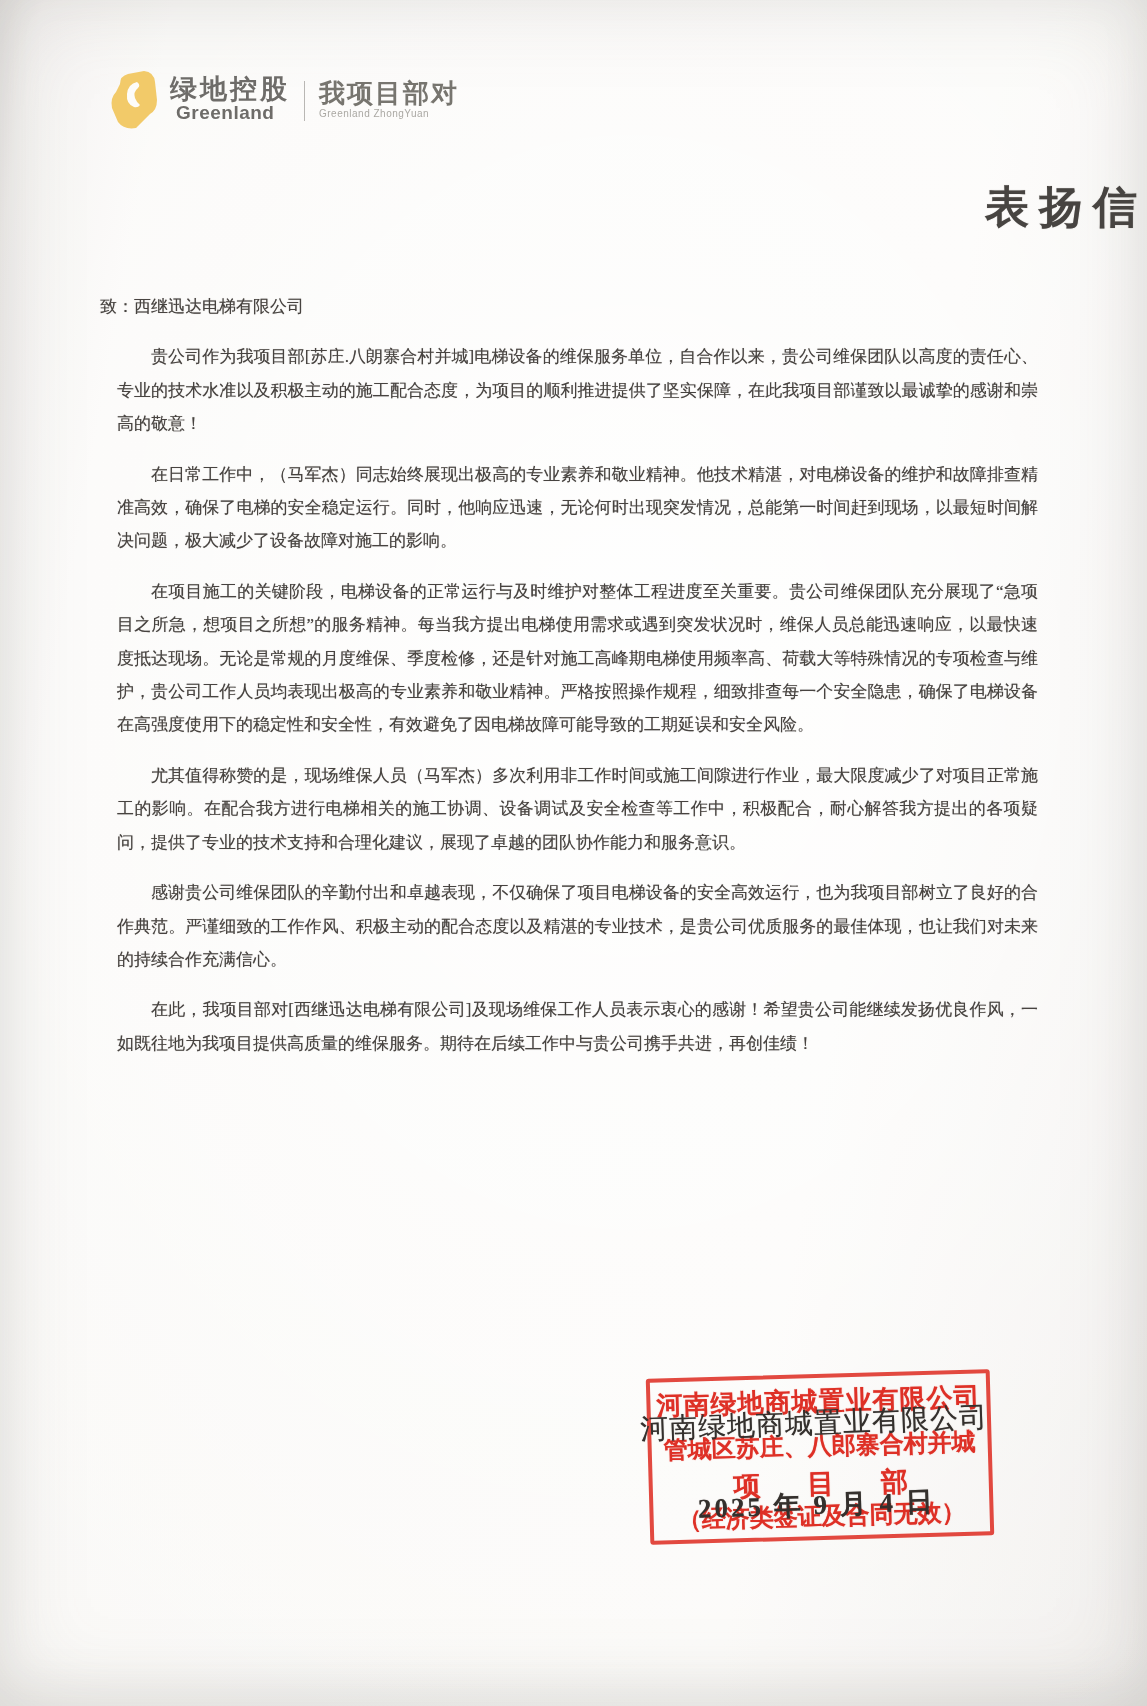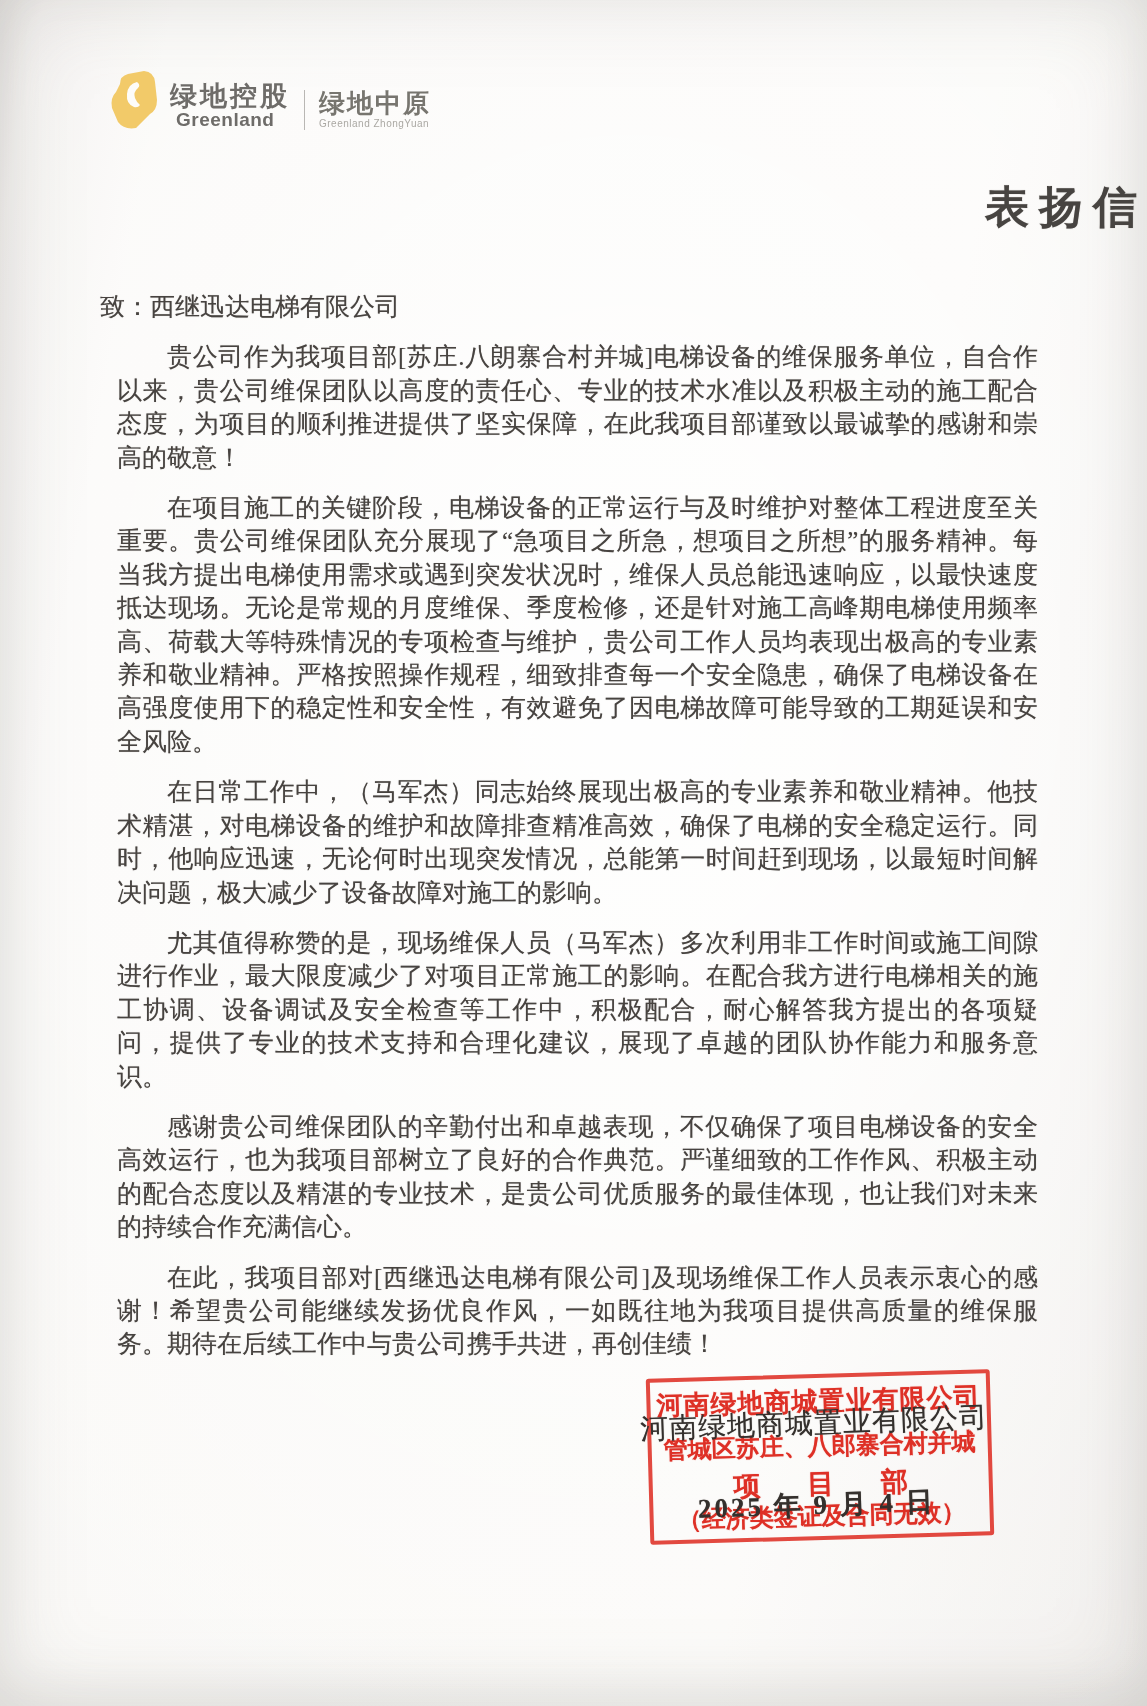--- a/index.html
+++ b/index.html
@@ -11,36 +11,36 @@
       radial-gradient(ellipse 140% 120% at 55% 40%, rgba(255,255,255,0.9) 0%, rgba(255,255,255,0) 60%),
       linear-gradient(100deg, #e7e5e3 0%, #f3f1ef 3%, #faf9f7 12%, #fbfaf8 70%, #f1efed 100%),
       #f7f6f4;
     overflow:hidden;
   }
   .vignette{
     position:absolute;inset:0;pointer-events:none;
     box-shadow:inset 0 0 90px rgba(120,115,110,0.18), inset 0 -18px 45px rgba(130,125,120,0.10);
   }
   
-  .logo-row{position:absolute;left:110px;top:68px;display:flex;align-items:flex-end;}
+  .logo-row{position:absolute;left:110px;top:68px;display:flex;align-items:center;}
   .logo-mark{width:48px;height:60px;position:relative;margin-right:12px;margin-top:2px;}
   .logo-cn{font-family:"Liberation Sans","DejaVu Sans",sans-serif;color:#6e6c69;font-size:27px;font-weight:bold;letter-spacing:3px;line-height:28px;}
   .logo-en{font-family:"Liberation Sans","DejaVu Sans",sans-serif;color:#6e6c69;font-size:19px;font-weight:bold;letter-spacing:0.5px;line-height:20px;margin-left:6px;}
   .logo-divider{width:1px;background:#b9b7b4;height:40px;margin:4px 14px 0 14px;}
   .logo-cn2{font-family:"Liberation Sans","DejaVu Sans",sans-serif;color:#77756f;font-size:26px;font-weight:bold;letter-spacing:2px;line-height:30px;}
   .logo-en2{font-family:"Liberation Sans","DejaVu Sans",sans-serif;color:#aaa8a3;font-size:10px;letter-spacing:0.5px;line-height:12px;}
   
   .letter-title{
     position:absolute;left:0;top:178px;width:100%;
     text-align:right;font-size:44px;color:#474441;letter-spacing:10px;
     font-weight:600;text-shadow:0 0 1px rgba(70,65,60,0.45);
   }
   .body-text{
     position:absolute;left:100px;right:92px;top:290px;
-    font-size:25px;line-height:33.4px;color:#474340;
+    font-size:17px;line-height:33.4px;color:#474340;
     text-align:justify;text-shadow:0 0 0.7px rgba(70,64,58,0.5);
   }
   .recipient{margin:0 0 0 0;}
   .body-text p{margin:17px;text-indent:2em;}
   
   .stamp{
     position:absolute;left:648px;top:1374px;width:336px;height:158px;
     border:4px solid rgba(222,48,37,0.88);border-radius:3px;
     transform:rotate(-1.6deg);
     color:#de3026;
@@ -74,32 +74,32 @@
       <path d="M10 14 Q10 6 18 4 L34 1 Q44 2 45 12 L47 30 Q47 40 40 44 L26 58 Q14 60 8 52 L2 38 Q0 28 6 22 Z" fill="#f1c65c" opacity="0.92"></path>
       <path d="M27 12 Q18 14 17 24 Q16 34 24 37 Q28 38 30 35 Q27 33 25 28 Q23 22 28 18 Q31 15 27 12 Z" fill="#fdfcf9"></path>
     </svg>
   </div>
   <div>
     <div class="logo-cn">绿地控股</div>
     <div class="logo-en">Greenland</div>
   </div>
   <div class="logo-divider"></div>
   <div>
-    <div class="logo-cn2">绿地中原</div>
+    <div class="logo-cn2">我项目部对</div>
     <div class="logo-en2">Greenland ZhongYuan</div>
   </div>
 </div>
 
 <div class="letter-title">表扬信</div>
 
 <div class="body-text">
   <div class="recipient">致：西继迅达电梯有限公司</div>
   <p>贵公司作为我项目部[苏庄.八朗寨合村并城]电梯设备的维保服务单位，自合作以来，贵公司维保团队以高度的责任心、专业的技术水准以及积极主动的施工配合态度，为项目的顺利推进提供了坚实保障，在此我项目部谨致以最诚挚的感谢和崇高的敬意！</p>
+  <p>在日常工作中，（马军杰）同志始终展现出极高的专业素养和敬业精神。他技术精湛，对电梯设备的维护和故障排查精准高效，确保了电梯的安全稳定运行。同时，他响应迅速，无论何时出现突发情况，总能第一时间赶到现场，以最短时间解决问题，极大减少了设备故障对施工的影响。</p>
   <p>在项目施工的关键阶段，电梯设备的正常运行与及时维护对整体工程进度至关重要。贵公司维保团队充分展现了“急项目之所急，想项目之所想”的服务精神。每当我方提出电梯使用需求或遇到突发状况时，维保人员总能迅速响应，以最快速度抵达现场。无论是常规的月度维保、季度检修，还是针对施工高峰期电梯使用频率高、荷载大等特殊情况的专项检查与维护，贵公司工作人员均表现出极高的专业素养和敬业精神。严格按照操作规程，细致排查每一个安全隐患，确保了电梯设备在高强度使用下的稳定性和安全性，有效避免了因电梯故障可能导致的工期延误和安全风险。</p>
-  <p>在日常工作中，（马军杰）同志始终展现出极高的专业素养和敬业精神。他技术精湛，对电梯设备的维护和故障排查精准高效，确保了电梯的安全稳定运行。同时，他响应迅速，无论何时出现突发情况，总能第一时间赶到现场，以最短时间解决问题，极大减少了设备故障对施工的影响。</p>
   <p>尤其值得称赞的是，现场维保人员（马军杰）多次利用非工作时间或施工间隙进行作业，最大限度减少了对项目正常施工的影响。在配合我方进行电梯相关的施工协调、设备调试及安全检查等工作中，积极配合，耐心解答我方提出的各项疑问，提供了专业的技术支持和合理化建议，展现了卓越的团队协作能力和服务意识。</p>
   <p>感谢贵公司维保团队的辛勤付出和卓越表现，不仅确保了项目电梯设备的安全高效运行，也为我项目部树立了良好的合作典范。严谨细致的工作作风、积极主动的配合态度以及精湛的专业技术，是贵公司优质服务的最佳体现，也让我们对未来的持续合作充满信心。</p>
   <p>在此，我项目部对[西继迅达电梯有限公司]及现场维保工作人员表示衷心的感谢！希望贵公司能继续发扬优良作风，一如既往地为我项目提供高质量的维保服务。期待在后续工作中与贵公司携手共进，再创佳绩！</p>
 </div>
 
 <div class="stamp">
   <div class="stamp-line stamp-l1">河南绿地商城置业有限公司</div>
   <div class="stamp-line stamp-l2">管城区苏庄、八郎寨合村并城</div>
   <div class="stamp-line stamp-l3">项 目 部</div>
   <div class="stamp-line stamp-l4">（经济类签证及合同无效）</div>

